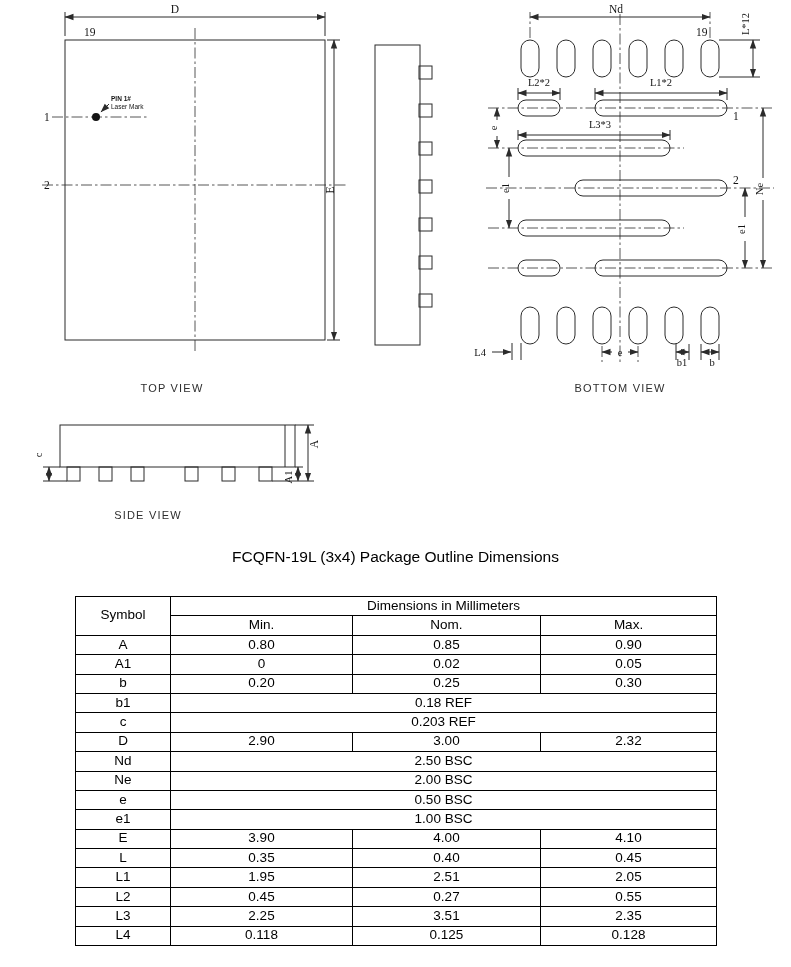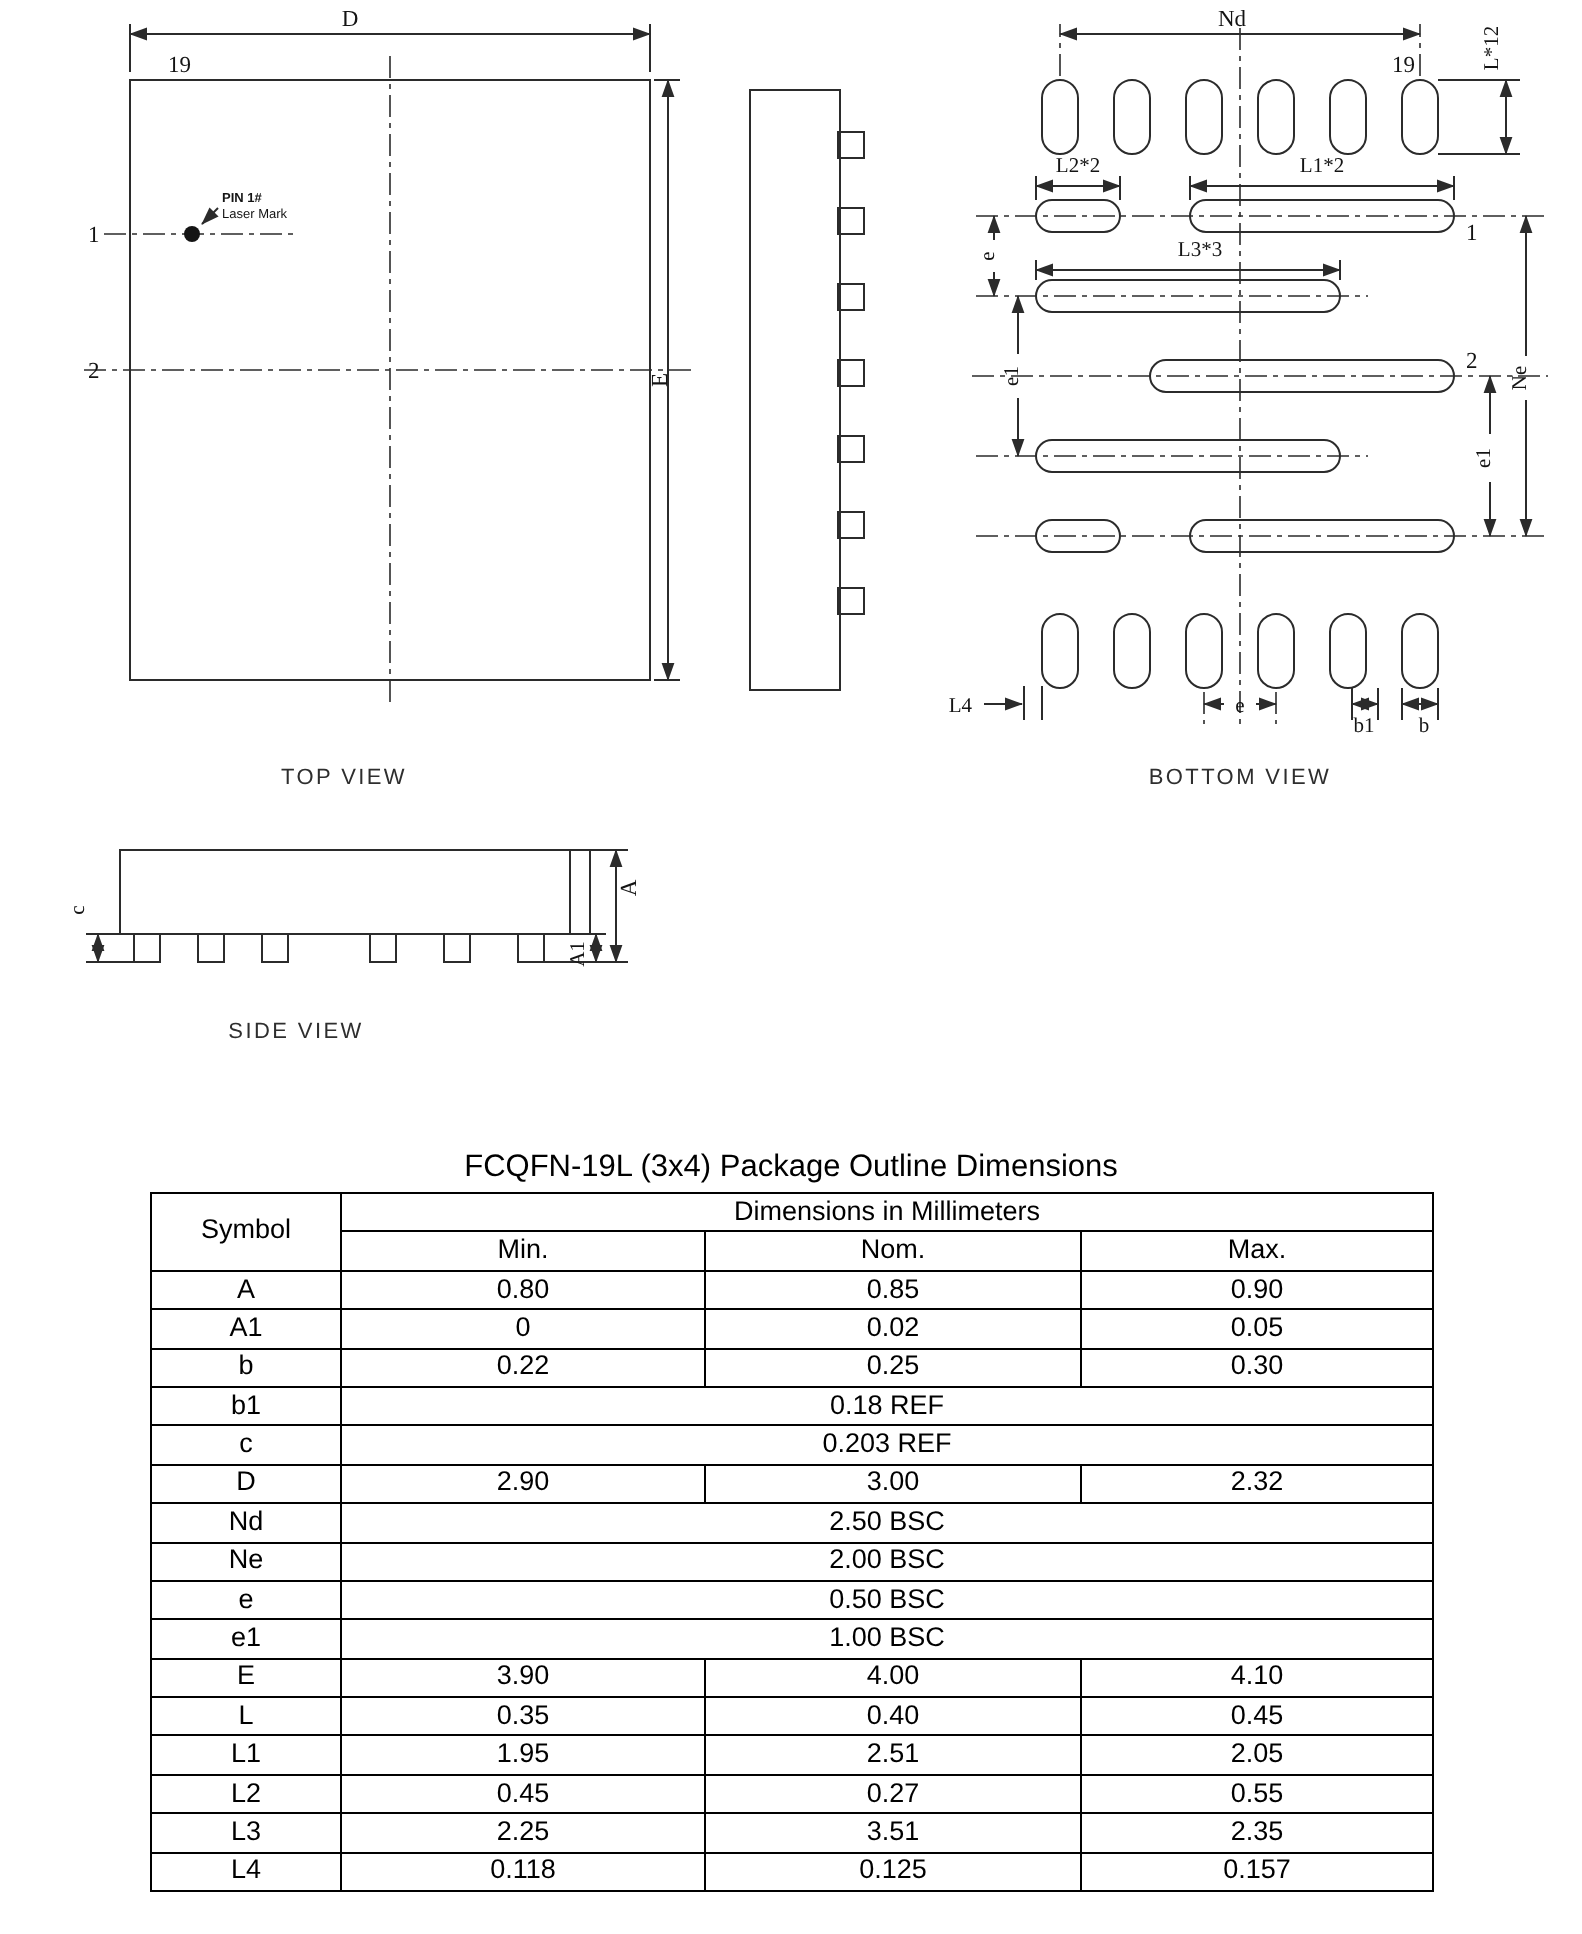--- a/index.html
+++ b/index.html
@@ -10,21 +10,21 @@
   .drawing-wrap { position:absolute; top:0; left:0; width:791px; height:545px; }
   svg text { fill:#141414; }
   .ln { fill:none; stroke:#2b2b2b; stroke-width:1; }
   .cl { fill:none; stroke:#2b2b2b; stroke-width:0.8; stroke-dasharray:11 3 2.5 3; }
   .ds  { font-family:"Liberation Serif", serif; font-size:11.5px; }
   .ds-sm { font-family:"Liberation Serif", serif; font-size:10.5px; }
   .cap { font-family:"Liberation Sans", sans-serif; font-size:11px; letter-spacing:1.2px; fill:#2e2e2e; }
   .tny  { font-family:"Liberation Sans", sans-serif; font-size:6.5px; font-weight:bold; }
   .tny2 { font-family:"Liberation Sans", sans-serif; font-size:6.5px; }
   .page-title {
-    position:absolute; top:575px; left:0; width:791px; text-align:center;
+    position:absolute; top:548px; left:0; width:791px; text-align:center;
     font-size:15.5px; color:#000;
   }
   .dim-table {
     position:absolute; top:596px; left:75px; width:641px;
     border-collapse:collapse; table-layout:fixed;
   }
   .dim-table th, .dim-table td {
     border:1px solid #000; font-size:13.5px; font-weight:normal;
     text-align:center; vertical-align:middle; padding:0; height:18.4px;
     line-height:1.25; color:#000;
@@ -221,21 +221,21 @@
         <td>0.90</td>
       </tr>
       <tr>
         <td>A1</td>
         <td>0</td>
         <td>0.02</td>
         <td>0.05</td>
       </tr>
       <tr>
         <td>b</td>
-        <td>0.22</td>
+        <td>0.20</td>
         <td>0.25</td>
         <td>0.30</td>
       </tr>
       <tr>
         <td>b1</td>
         <td colspan="3">0.18 REF</td>
       </tr>
       <tr>
         <td>c</td>
         <td colspan="3">0.203 REF</td>
@@ -289,16 +289,16 @@
       <tr>
         <td>L3</td>
         <td>2.25</td>
         <td>3.51</td>
         <td>2.35</td>
       </tr>
       <tr>
         <td>L4</td>
         <td>0.118</td>
         <td>0.125</td>
-        <td>0.157</td>
+        <td>0.128</td>
       </tr>
     </tbody>
 </table>
 
 </body></html>

